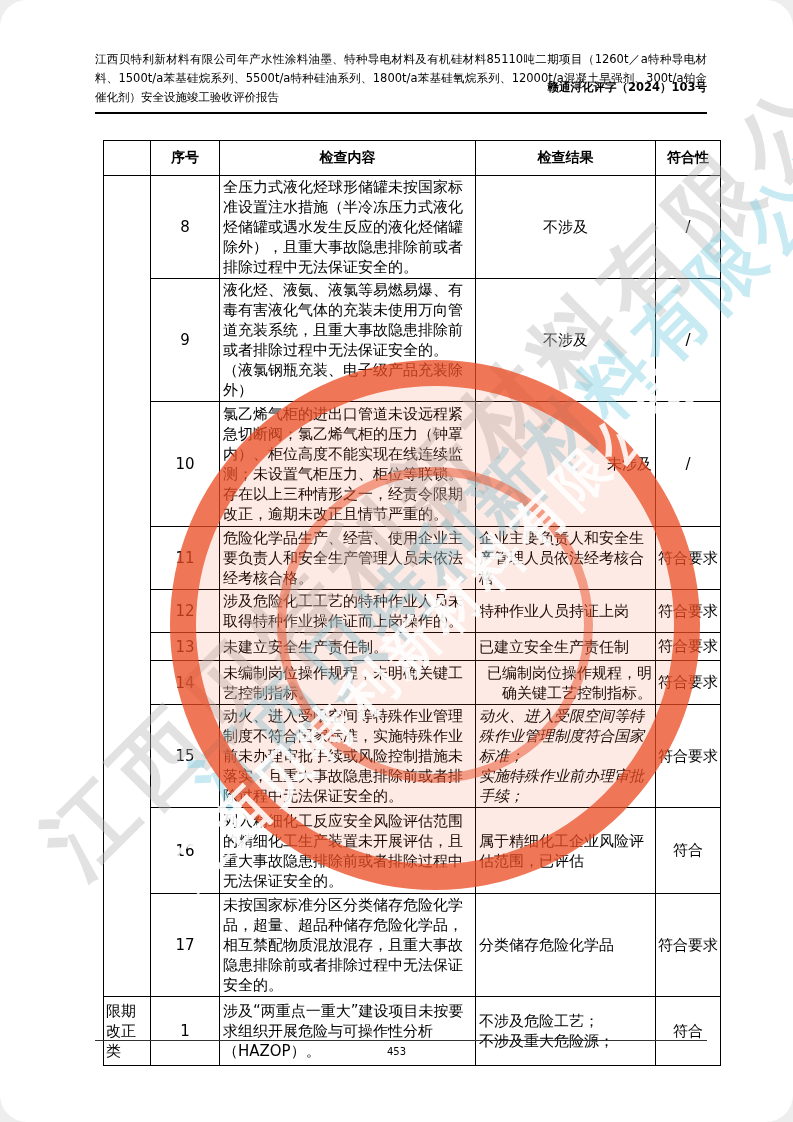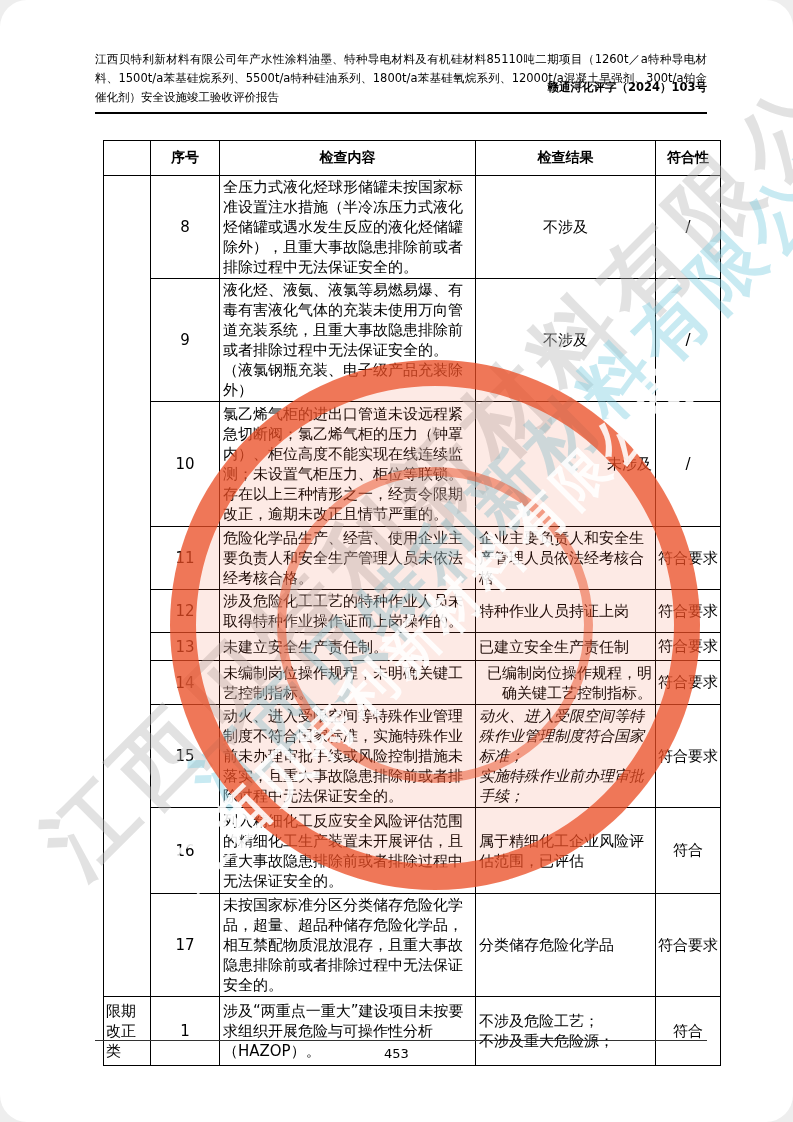--- a/index.html
+++ b/index.html
@@ -24,21 +24,21 @@
     font-size:15px;vertical-align:middle;
   }
   table.check th{font-size:14px;font-weight:bold;height:30px;text-align:center;padding:2px;}
   td.c-cat{text-align:left;vertical-align:top;padding:4px 2px;line-height:20px;}
   td.c-no{text-align:center;padding:0 2px;}
   td.c-content{text-align:left;padding:1px 3px;line-height:20px;white-space:pre-line;}
   td.c-result{padding:1px 3px;line-height:20px;white-space:pre-line;}
   td.c-comp{text-align:center;padding:0 2px;}
   
   .ftr-rule{position:absolute;left:95px;top:1040px;width:612px;height:1px;background:#333;}
-  .page-num{position:absolute;left:0;top:1046px;width:793px;text-align:center;font-size:13px;}
+  .page-num{position:absolute;left:0;top:1046px;width:793px;text-align:center;font-size:10px;}
   
   .wm{position:absolute;pointer-events:none;white-space:nowrap;font-weight:bold;}
   .wm-gray{
     left:60px;top:800px;font-size:88px;letter-spacing:10px;
     color:rgba(185,185,185,0.42);transform:rotate(-45deg);transform-origin:left center;z-index:5;
   }
   .wm-cyan{
     left:205px;top:745px;font-size:72px;letter-spacing:6px;
     color:rgba(125,205,225,0.42);transform:rotate(-45deg);transform-origin:left center;z-index:6;
   }

